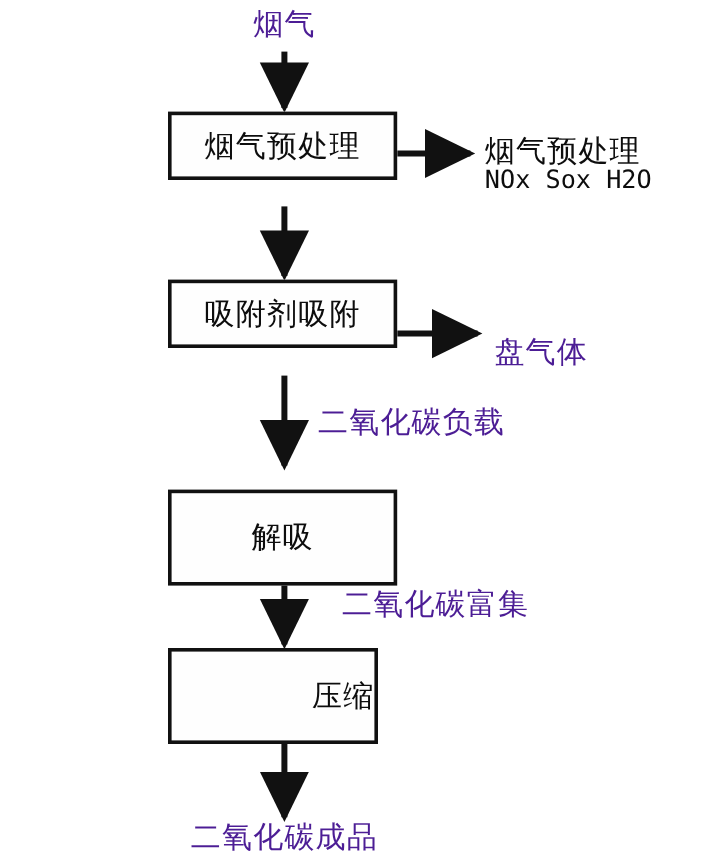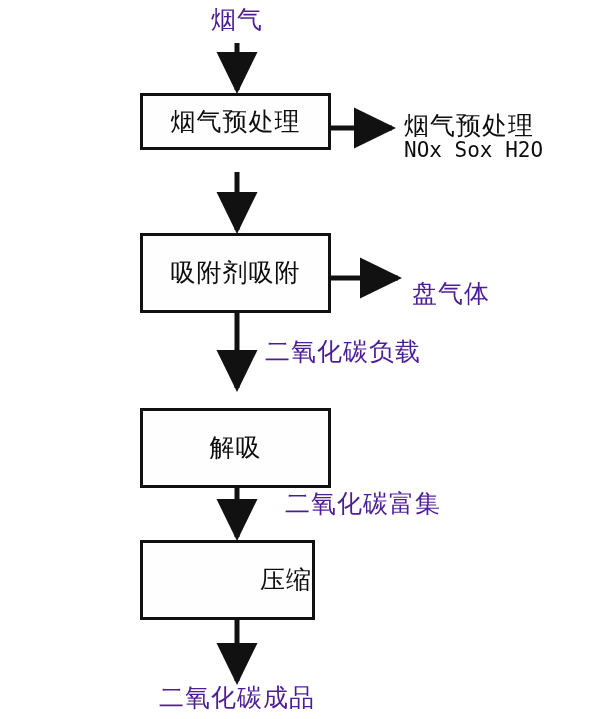--- a/index.html
+++ b/index.html
@@ -39,21 +39,21 @@
   }
   .process-box .box-label {
     font-size: 25px;
     color: #0d0d0d;
     line-height: 1.1;
     letter-spacing: 1px;
     white-space: nowrap;
   }
 
   #box-pretreatment { left: 140px; top: 93px;  width: 191px; height: 57px; }
-  #box-adsorption   { left: 140px; top: 233px; width: 191px; height: 80px; }
+  #box-adsorption   { left: 140px; top: 233px; width: 191px; height: 57px; }
   #box-desorption   { left: 140px; top: 408px; width: 191px; height: 80px; }
   #box-compression  { left: 140px; top: 540px; width: 175px; height: 80px; justify-content: flex-end; }
 
   
   .flow-label {
     position: absolute;
     font-size: 25px;
     color: #4c1d95;
     line-height: 1.15;
     letter-spacing: 1px;

